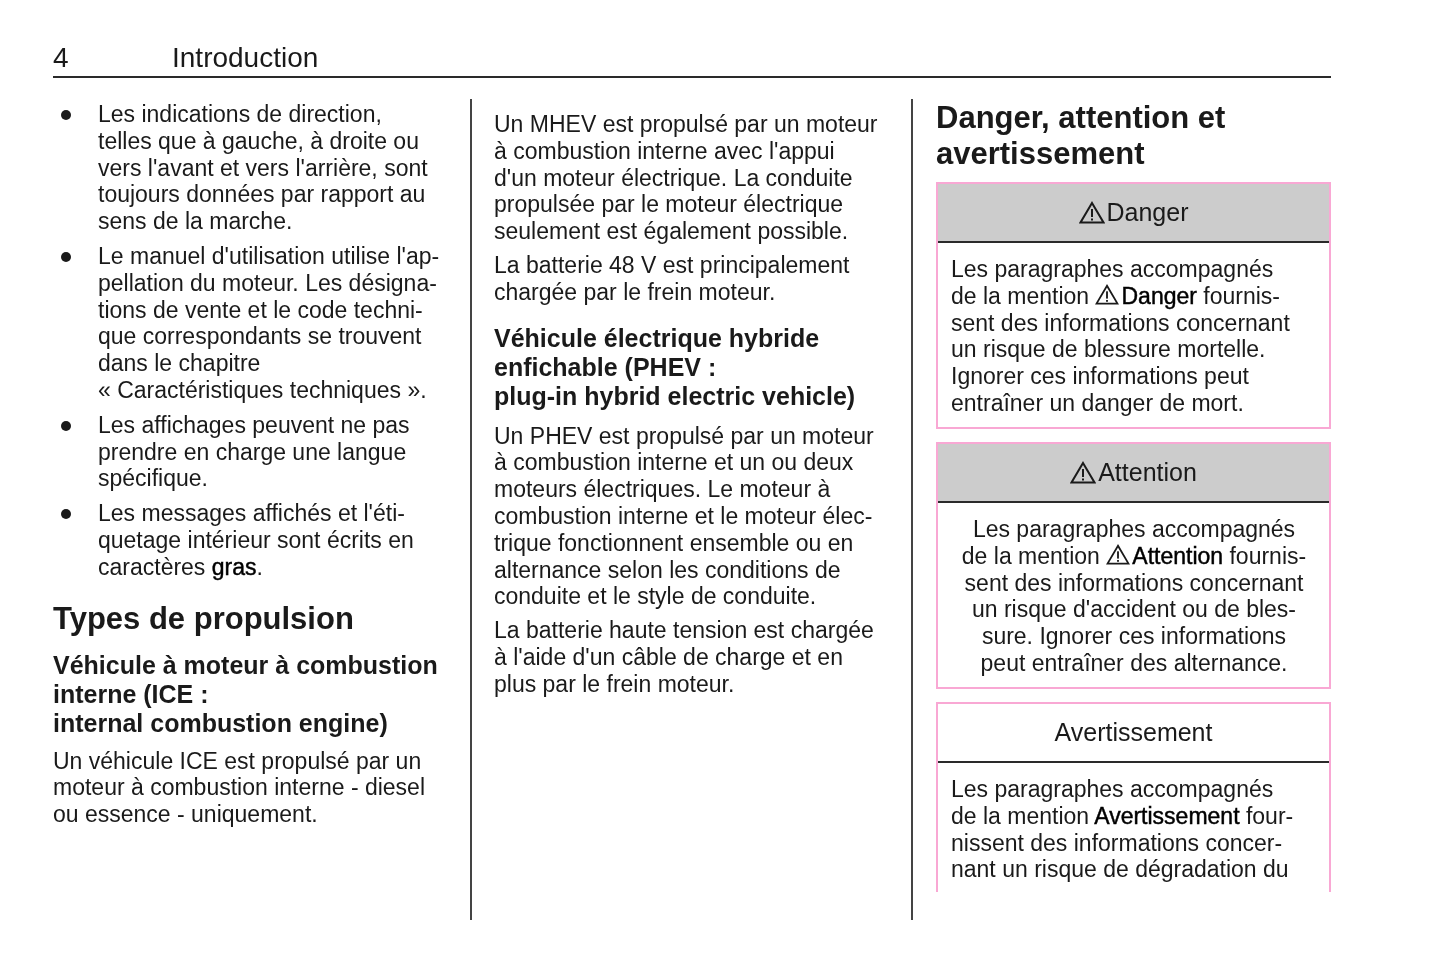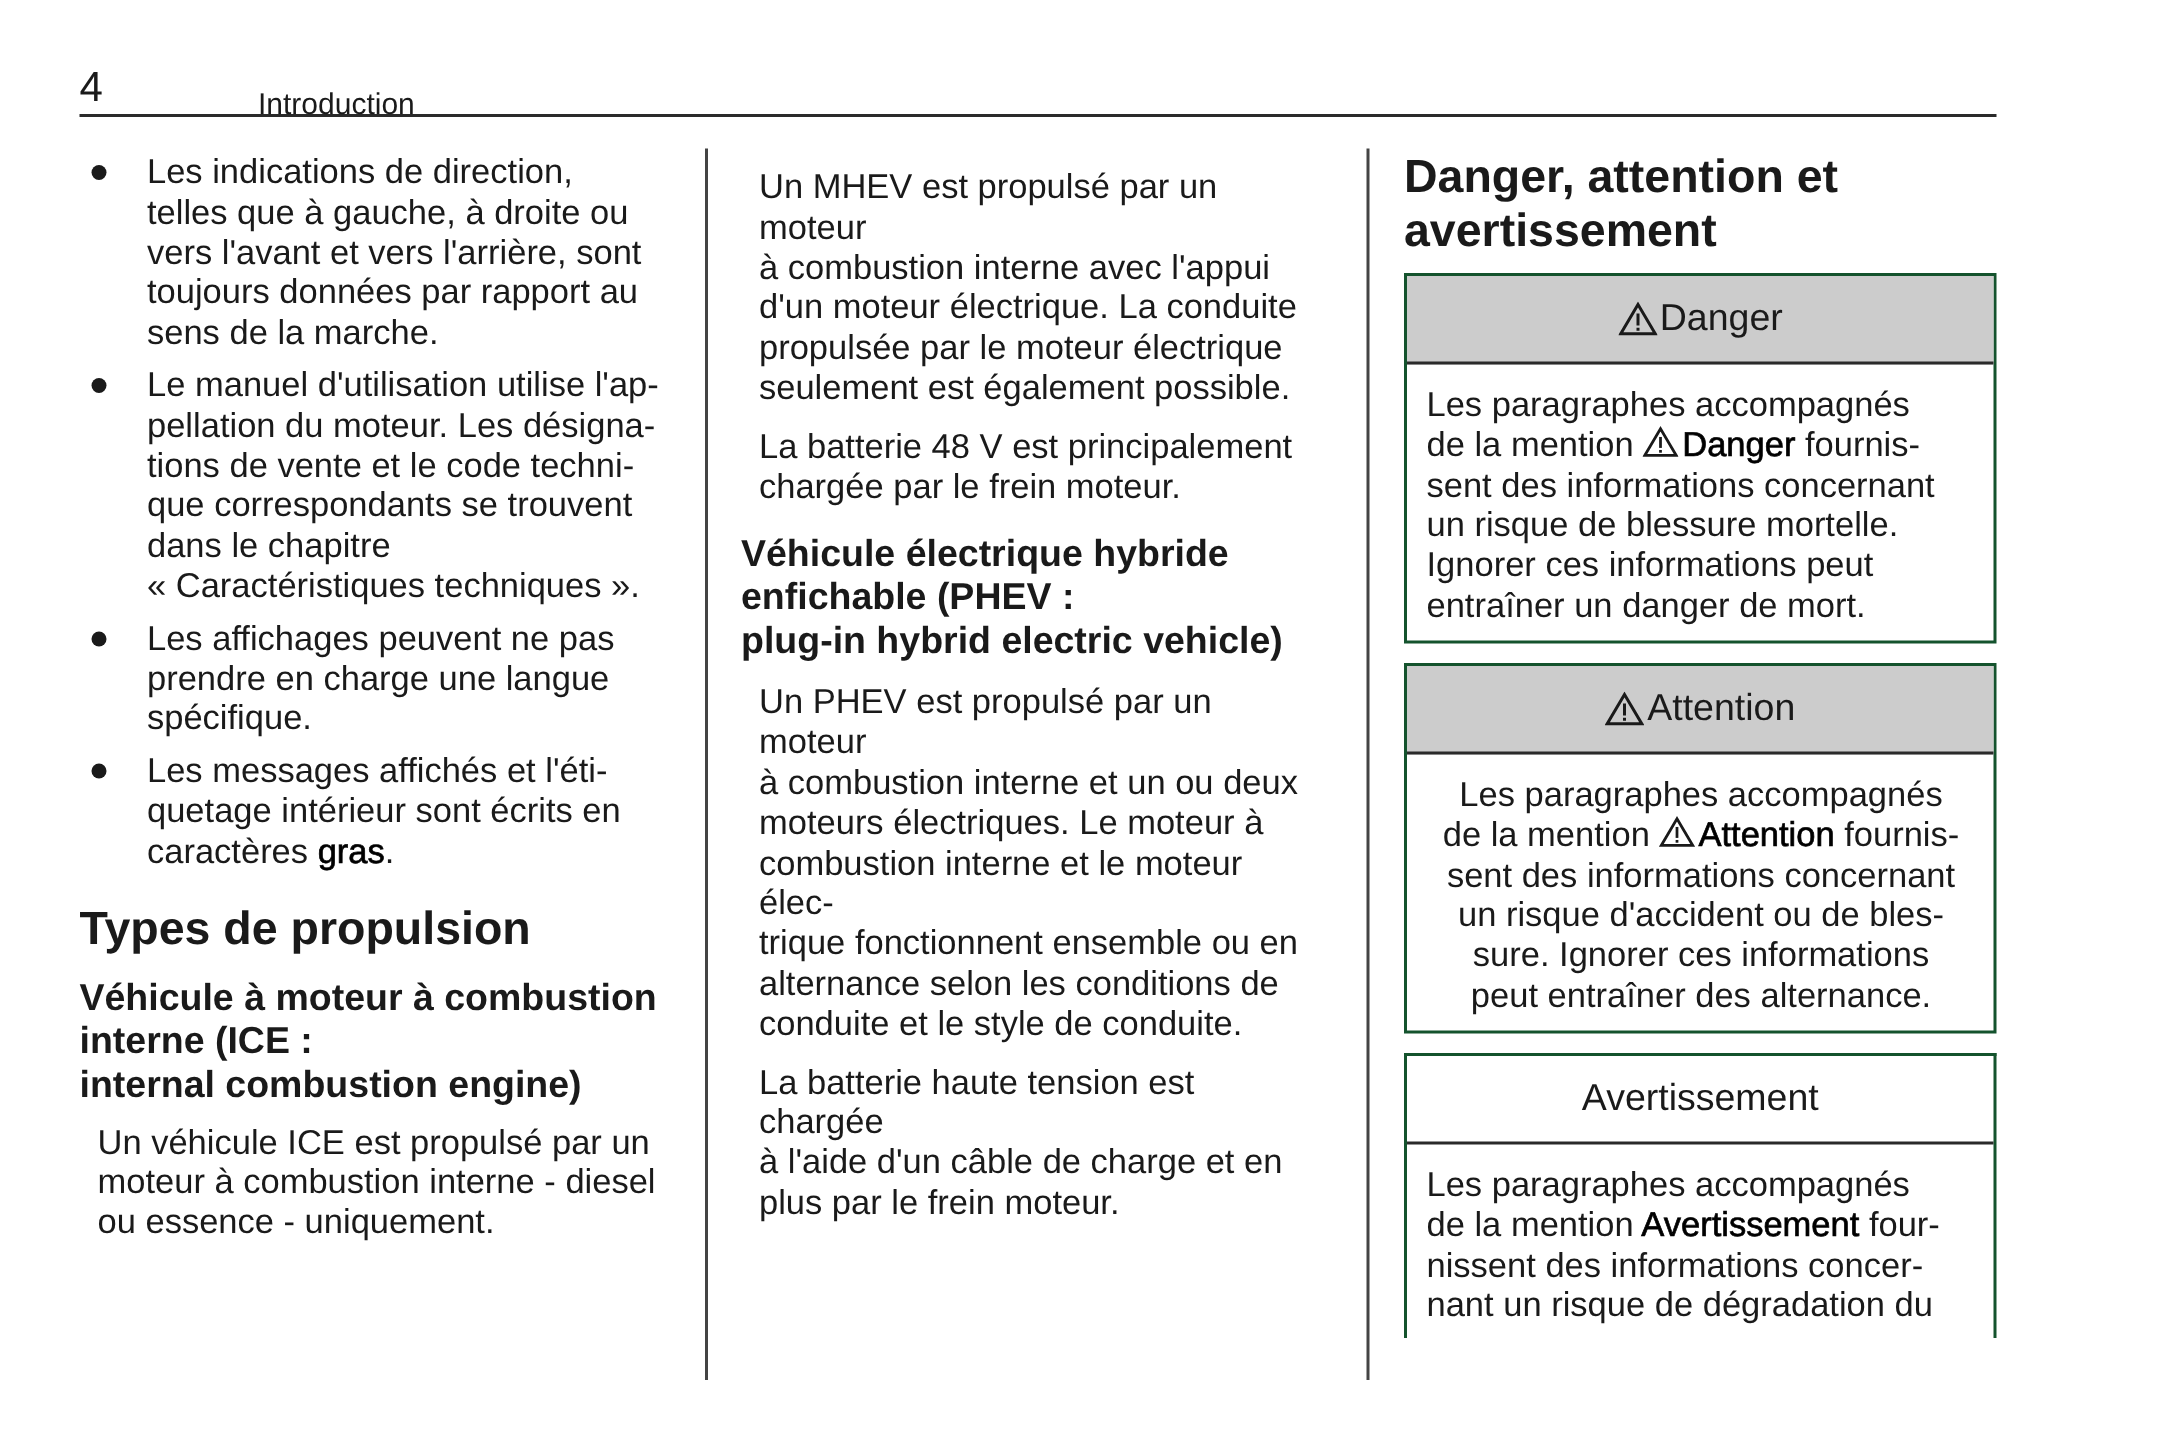--- a/index.html
+++ b/index.html
@@ -26,22 +26,22 @@
     .page-number {
       position: absolute;
       left: 0;
       top: 4px;
       font-size: 28px;
       line-height: 32px;
     }
     .page-title {
       position: absolute;
       left: 119px;
-      top: 16px;
-      font-size: 20px;
+      top: 4px;
+      font-size: 28px;
       line-height: 32px;
     }
     .col {
       position: absolute;
       top: 99px;
     }
     .col1 { left: 53px; width: 400px; }
     .col2 { left: 494px; width: 400px; }
     .col3 { left: 936px; width: 395px; }
     .divider {
@@ -50,21 +50,21 @@
       width: 2px;
       height: 821px;
       background: #444;
     }
     .divider1 { left: 470px; }
     .divider2 { left: 911px; }
 
     .text {
       font-size: 23px;
       line-height: 26.8px;
-      margin: 12px;
+      margin: 0;
     }
     ul.bullets {
       list-style: none;
       margin: 0;
       padding: 0;
     }
     ul.bullets li {
       position: relative;
       padding-left: 45px;
       margin-bottom: 8px;
@@ -87,21 +87,21 @@
     }
     .h3 {
       font-size: 25px;
       line-height: 29px;
       margin: 0;
     }
     .bold { font-weight: normal; color: #000; -webkit-text-stroke: 0.45px #000; }
 
     .box {
       position: relative;
-      border: 2px solid #14532d;
+      border: 2px solid #f9a8d4;
       box-sizing: border-box;
       width: 395px;
     }
     .box-header {
       height: 57px;
       border-bottom: 2px solid #2a2a2a;
       display: flex;
       align-items: center;
       justify-content: center;
       font-size: 25px;

